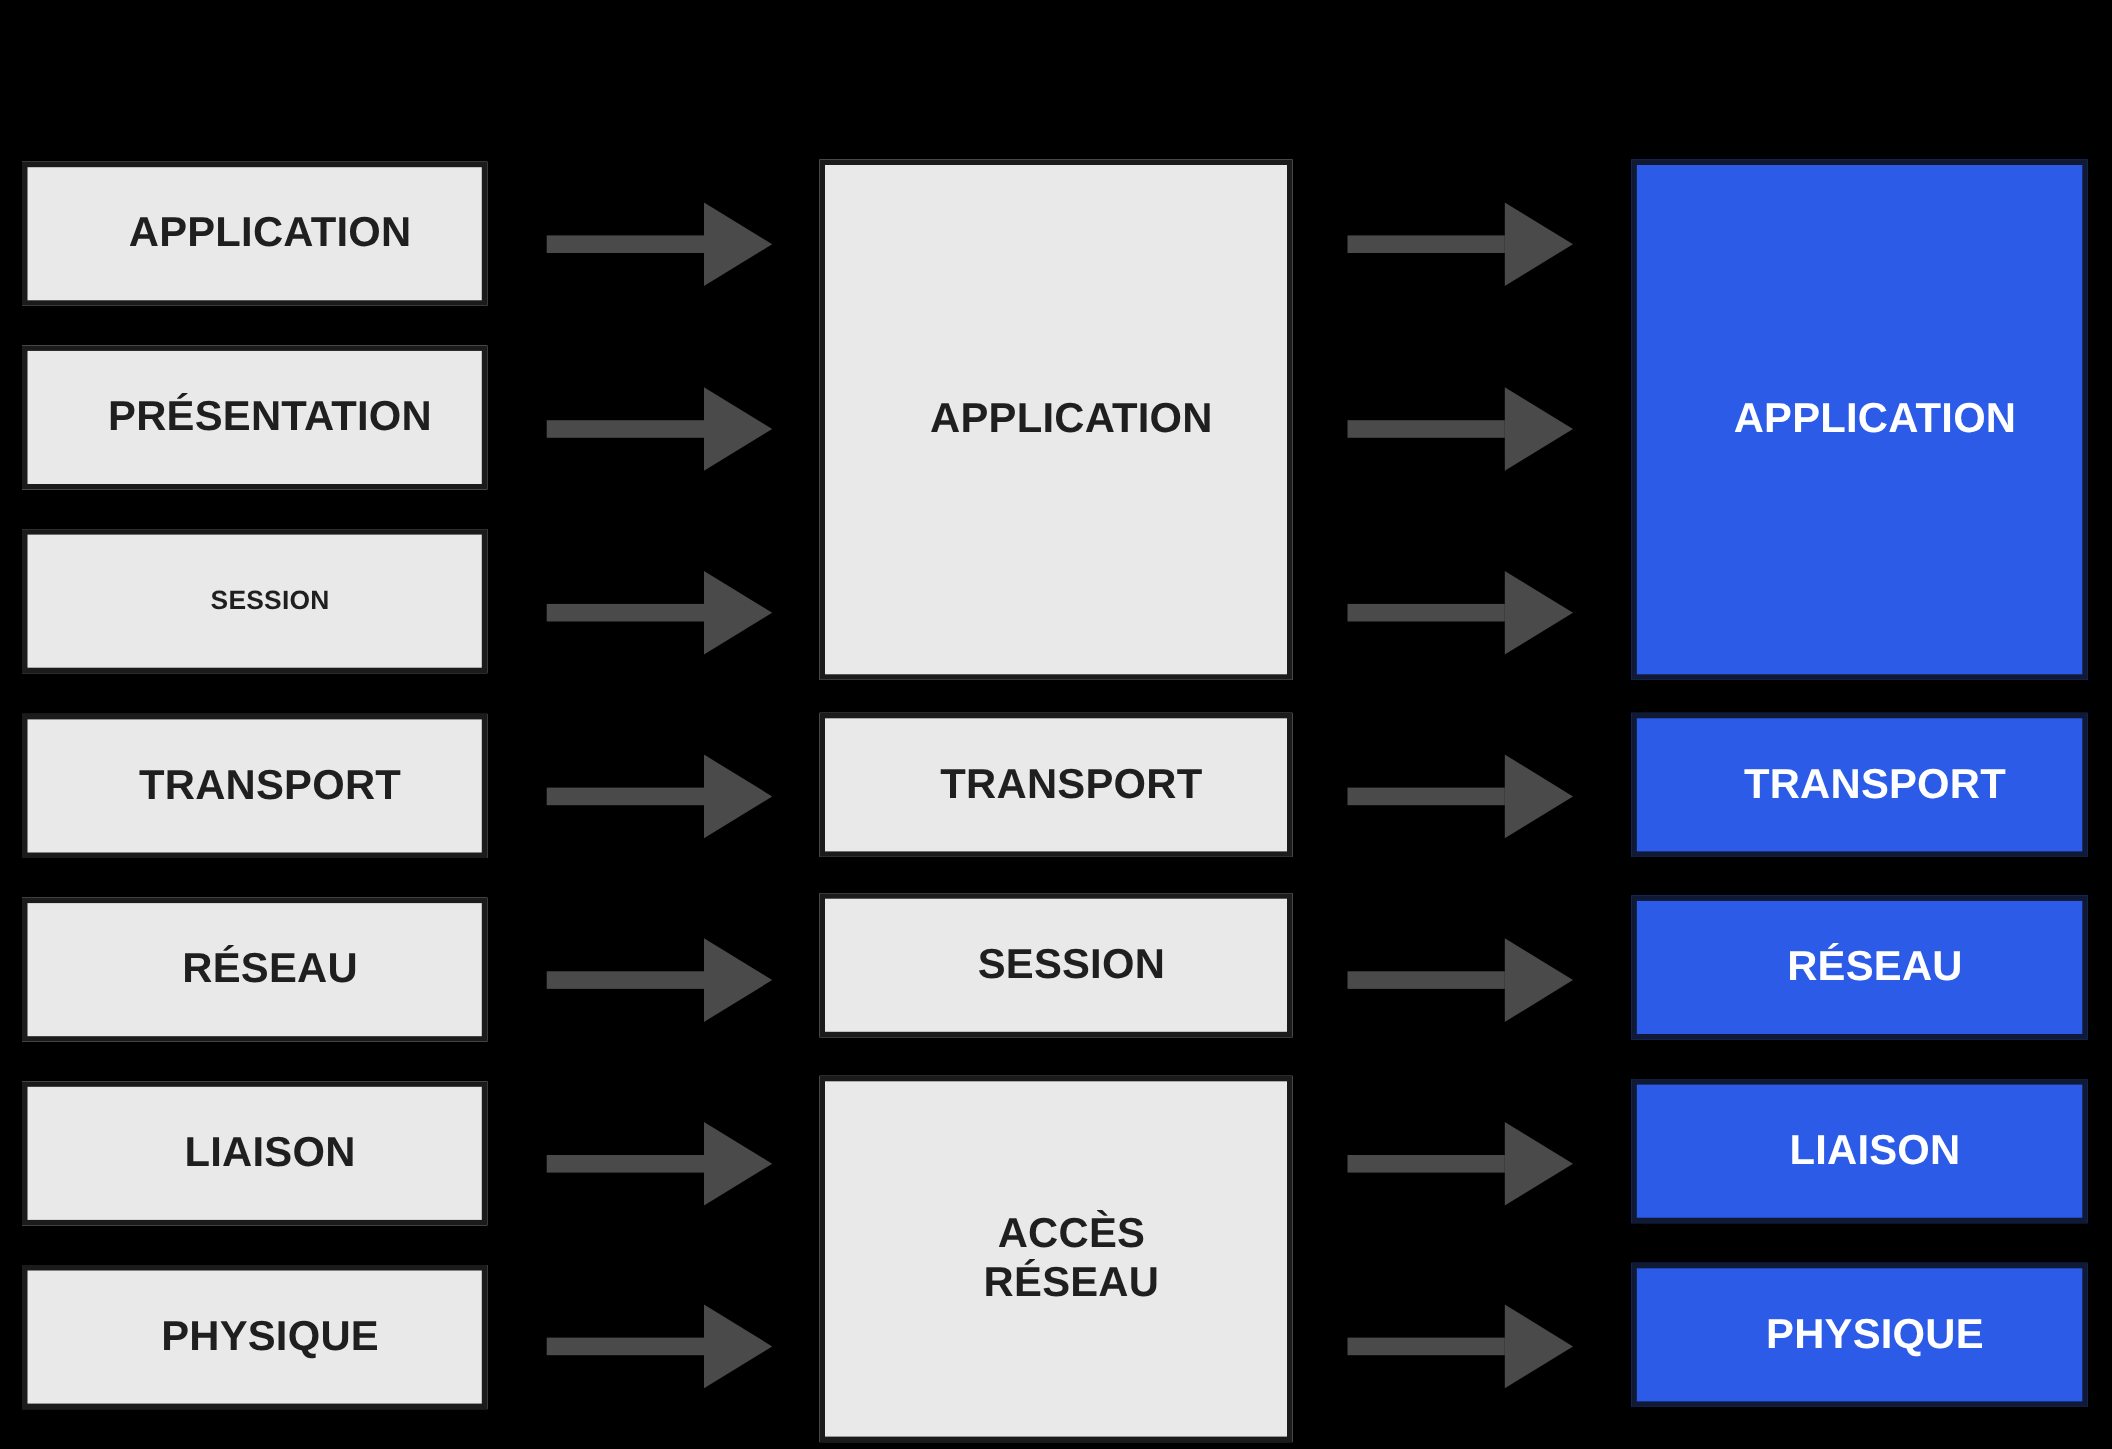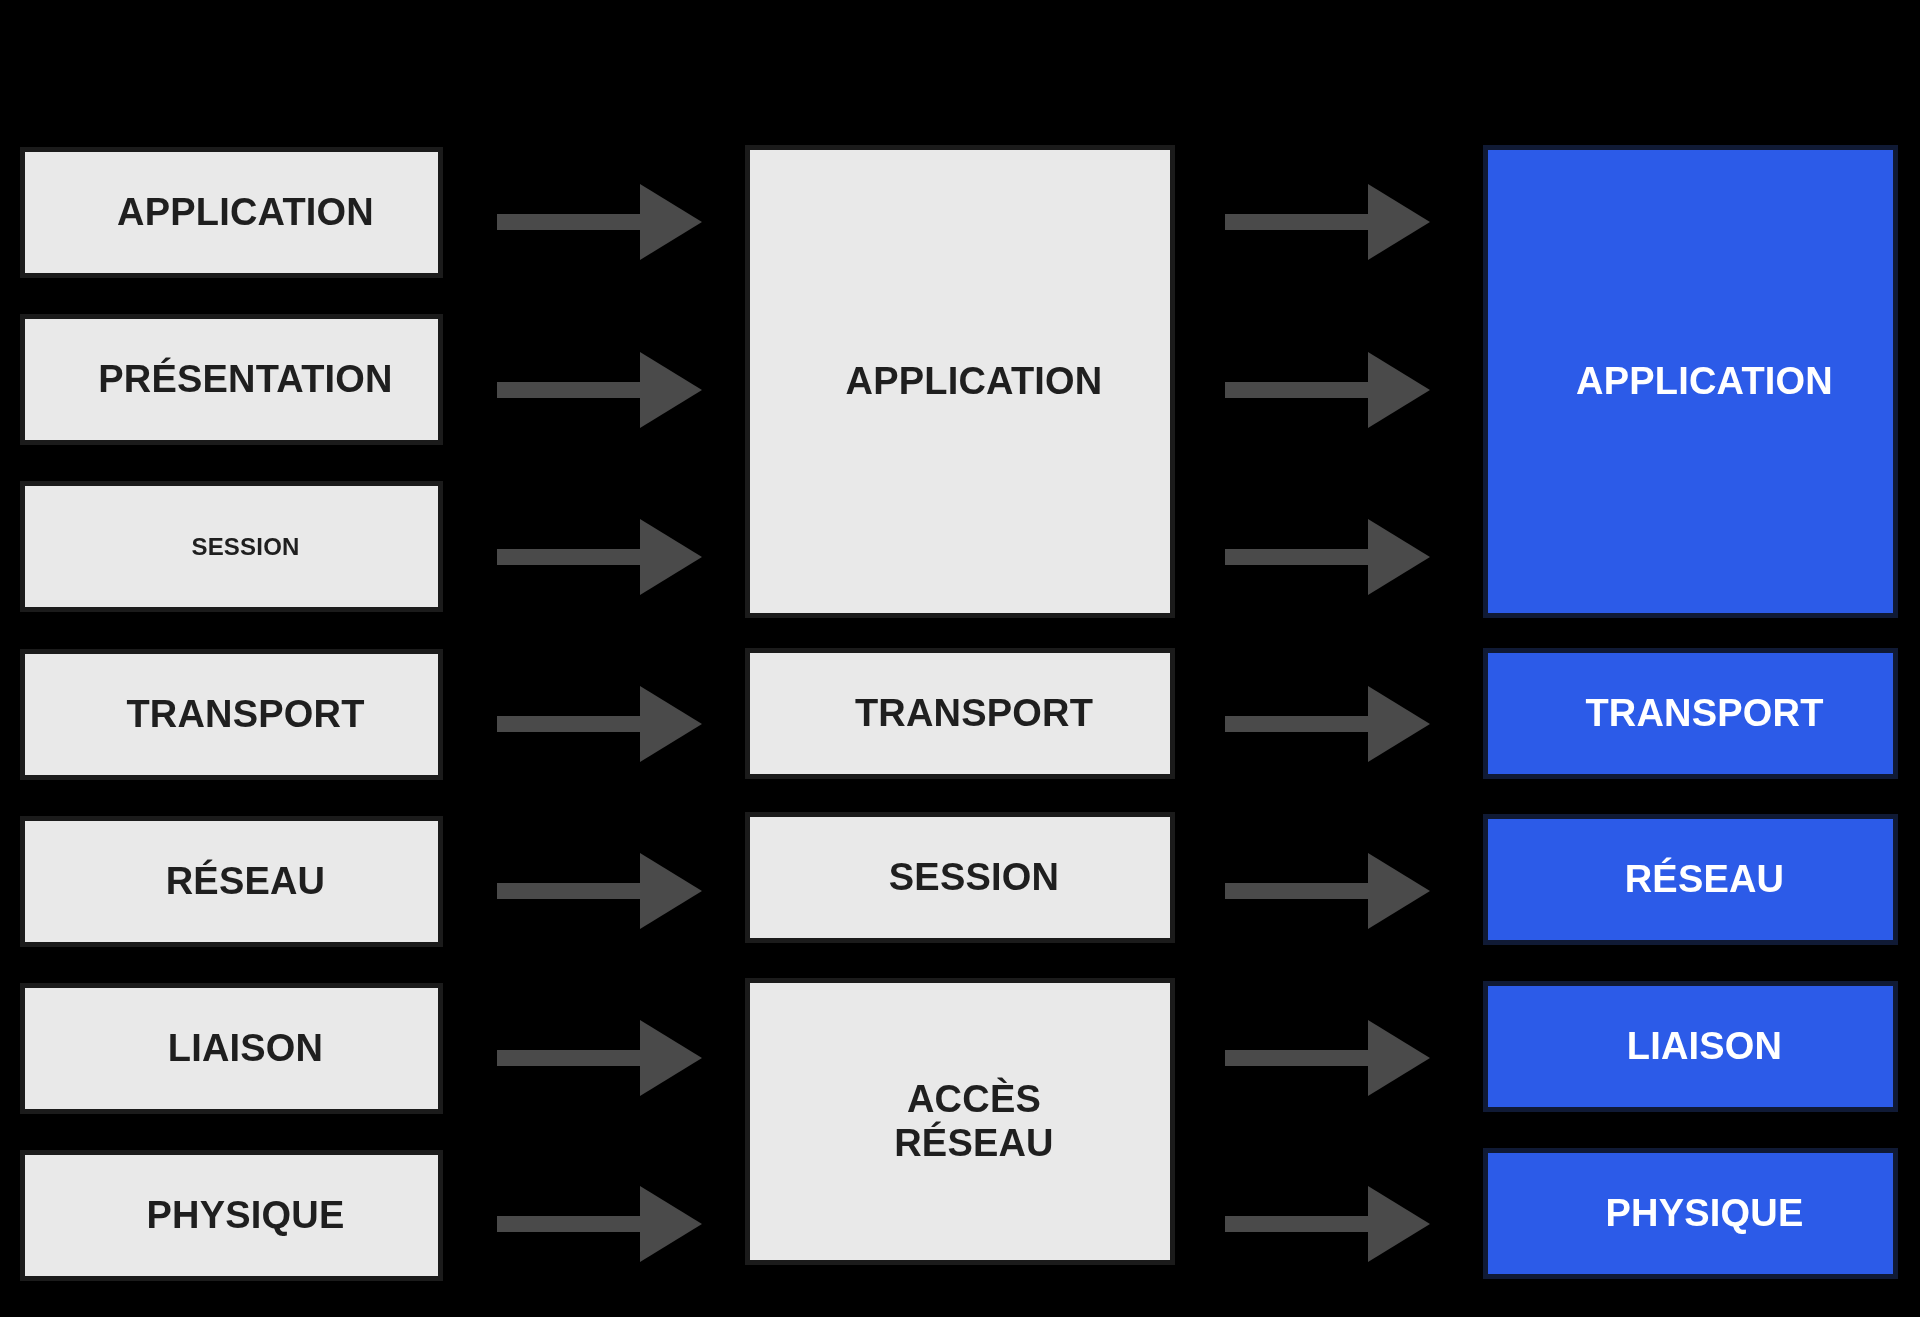--- a/index.html
+++ b/index.html
@@ -66,21 +66,21 @@
     <div class="box box-gray" style="left: 20px; top: 147px; width: 423px; height: 131px; font-size: 38px;">APPLICATION</div>
     <div class="box box-gray" style="left: 20px; top: 314px; width: 423px; height: 131px; font-size: 38px;">PRÉSENTATION</div>
     <div class="box box-gray" style="left: 20px; top: 481px; width: 423px; height: 131px; font-size: 24px;">SESSION</div>
     <div class="box box-gray" style="left: 20px; top: 649px; width: 423px; height: 131px; font-size: 38px;">TRANSPORT</div>
     <div class="box box-gray" style="left: 20px; top: 816px; width: 423px; height: 131px; font-size: 38px;">RÉSEAU</div>
     <div class="box box-gray" style="left: 20px; top: 983px; width: 423px; height: 131px; font-size: 38px;">LIAISON</div>
     <div class="box box-gray" style="left: 20px; top: 1150px; width: 423px; height: 131px; font-size: 38px;">PHYSIQUE</div>
     <div class="box box-gray" style="left: 745px; top: 145px; width: 430px; height: 473px; font-size: 38px;">APPLICATION</div>
     <div class="box box-gray" style="left: 745px; top: 648px; width: 430px; height: 131px; font-size: 38px;">TRANSPORT</div>
     <div class="box box-gray" style="left: 745px; top: 812px; width: 430px; height: 131px; font-size: 38px;">SESSION</div>
-    <div class="box box-gray" style="left: 745px; top: 978px; width: 430px; height: 287px; font-size: 38px;">ACCÈS
+    <div class="box box-gray" style="left: 745px; top: 978px; width: 430px; height: 333px; font-size: 38px;">ACCÈS
 RÉSEAU</div>
     <div class="box box-blue" style="left: 1483px; top: 145px; width: 415px; height: 473px; font-size: 38px;">APPLICATION</div>
     <div class="box box-blue" style="left: 1483px; top: 648px; width: 415px; height: 131px; font-size: 38px;">TRANSPORT</div>
     <div class="box box-blue" style="left: 1483px; top: 814px; width: 415px; height: 131px; font-size: 38px;">RÉSEAU</div>
     <div class="box box-blue" style="left: 1483px; top: 981px; width: 415px; height: 131px; font-size: 38px;">LIAISON</div>
     <div class="box box-blue" style="left: 1483px; top: 1148px; width: 415px; height: 131px; font-size: 38px;">PHYSIQUE</div>
     <div class="arrow" style="left: 497px; top: 222px; width: 205px;">
       <div class="shaft" style="width: 143px;"></div>
       <div class="head" style="left: 143px;"></div>
     </div>

